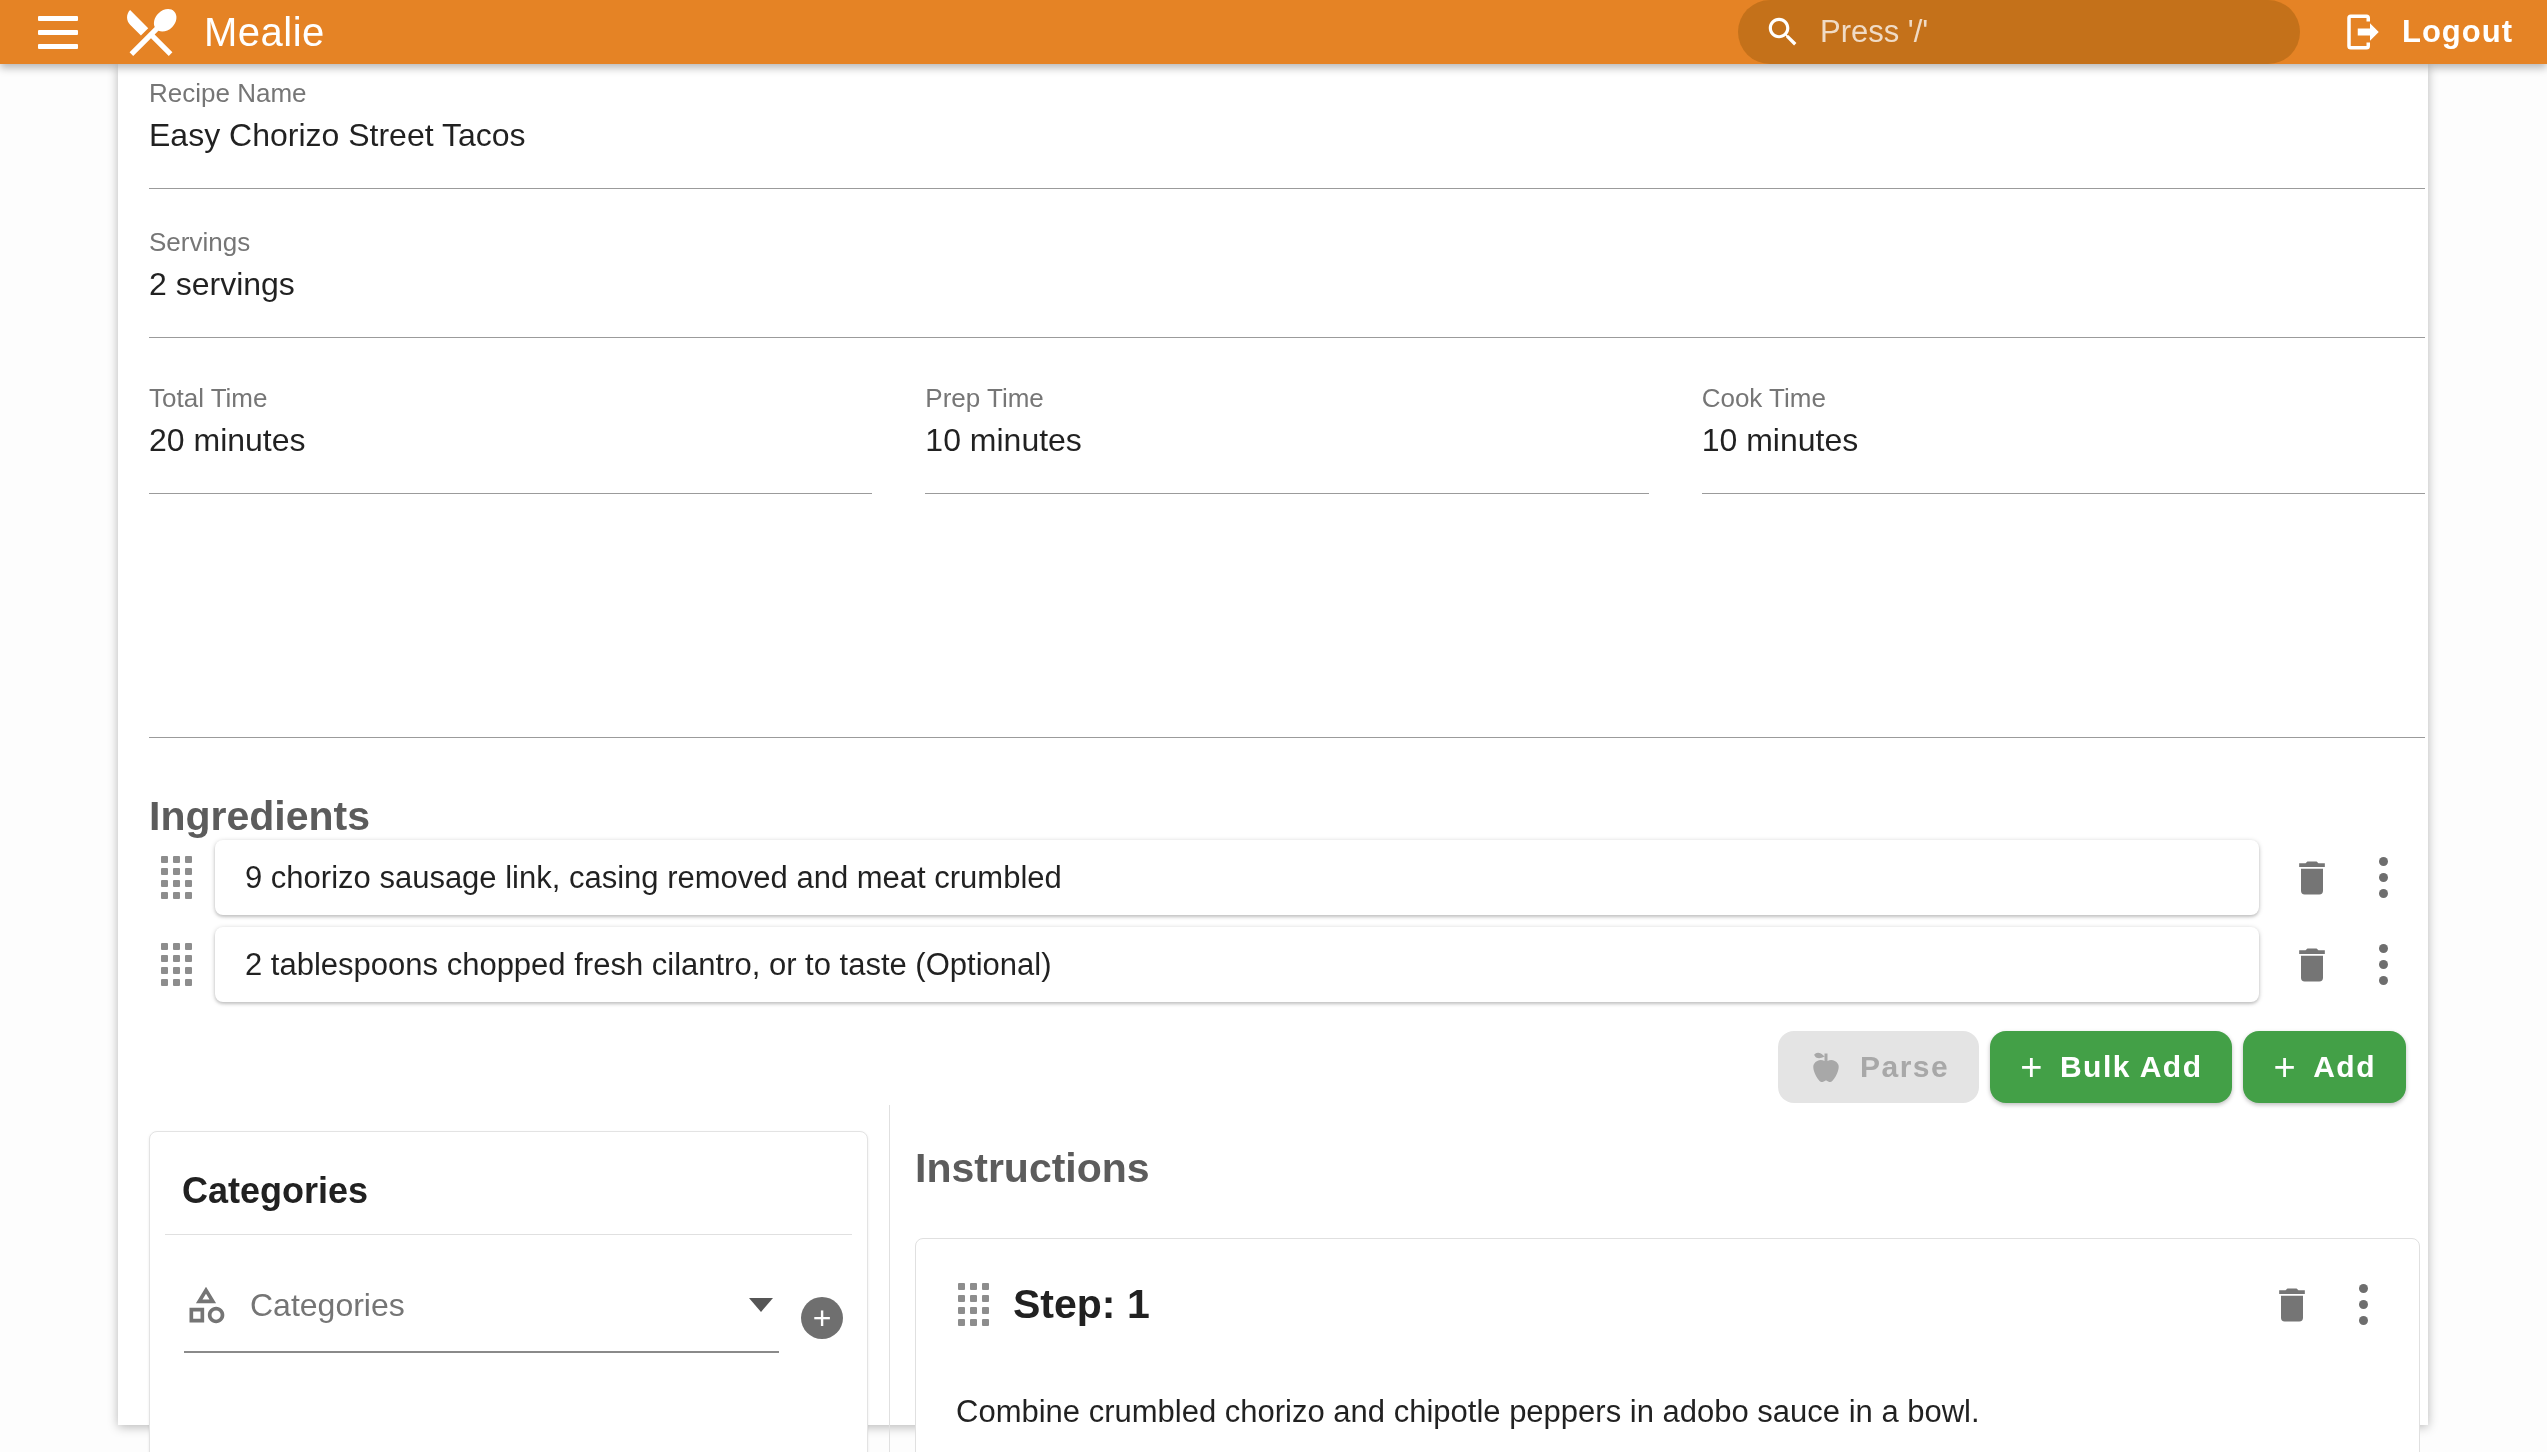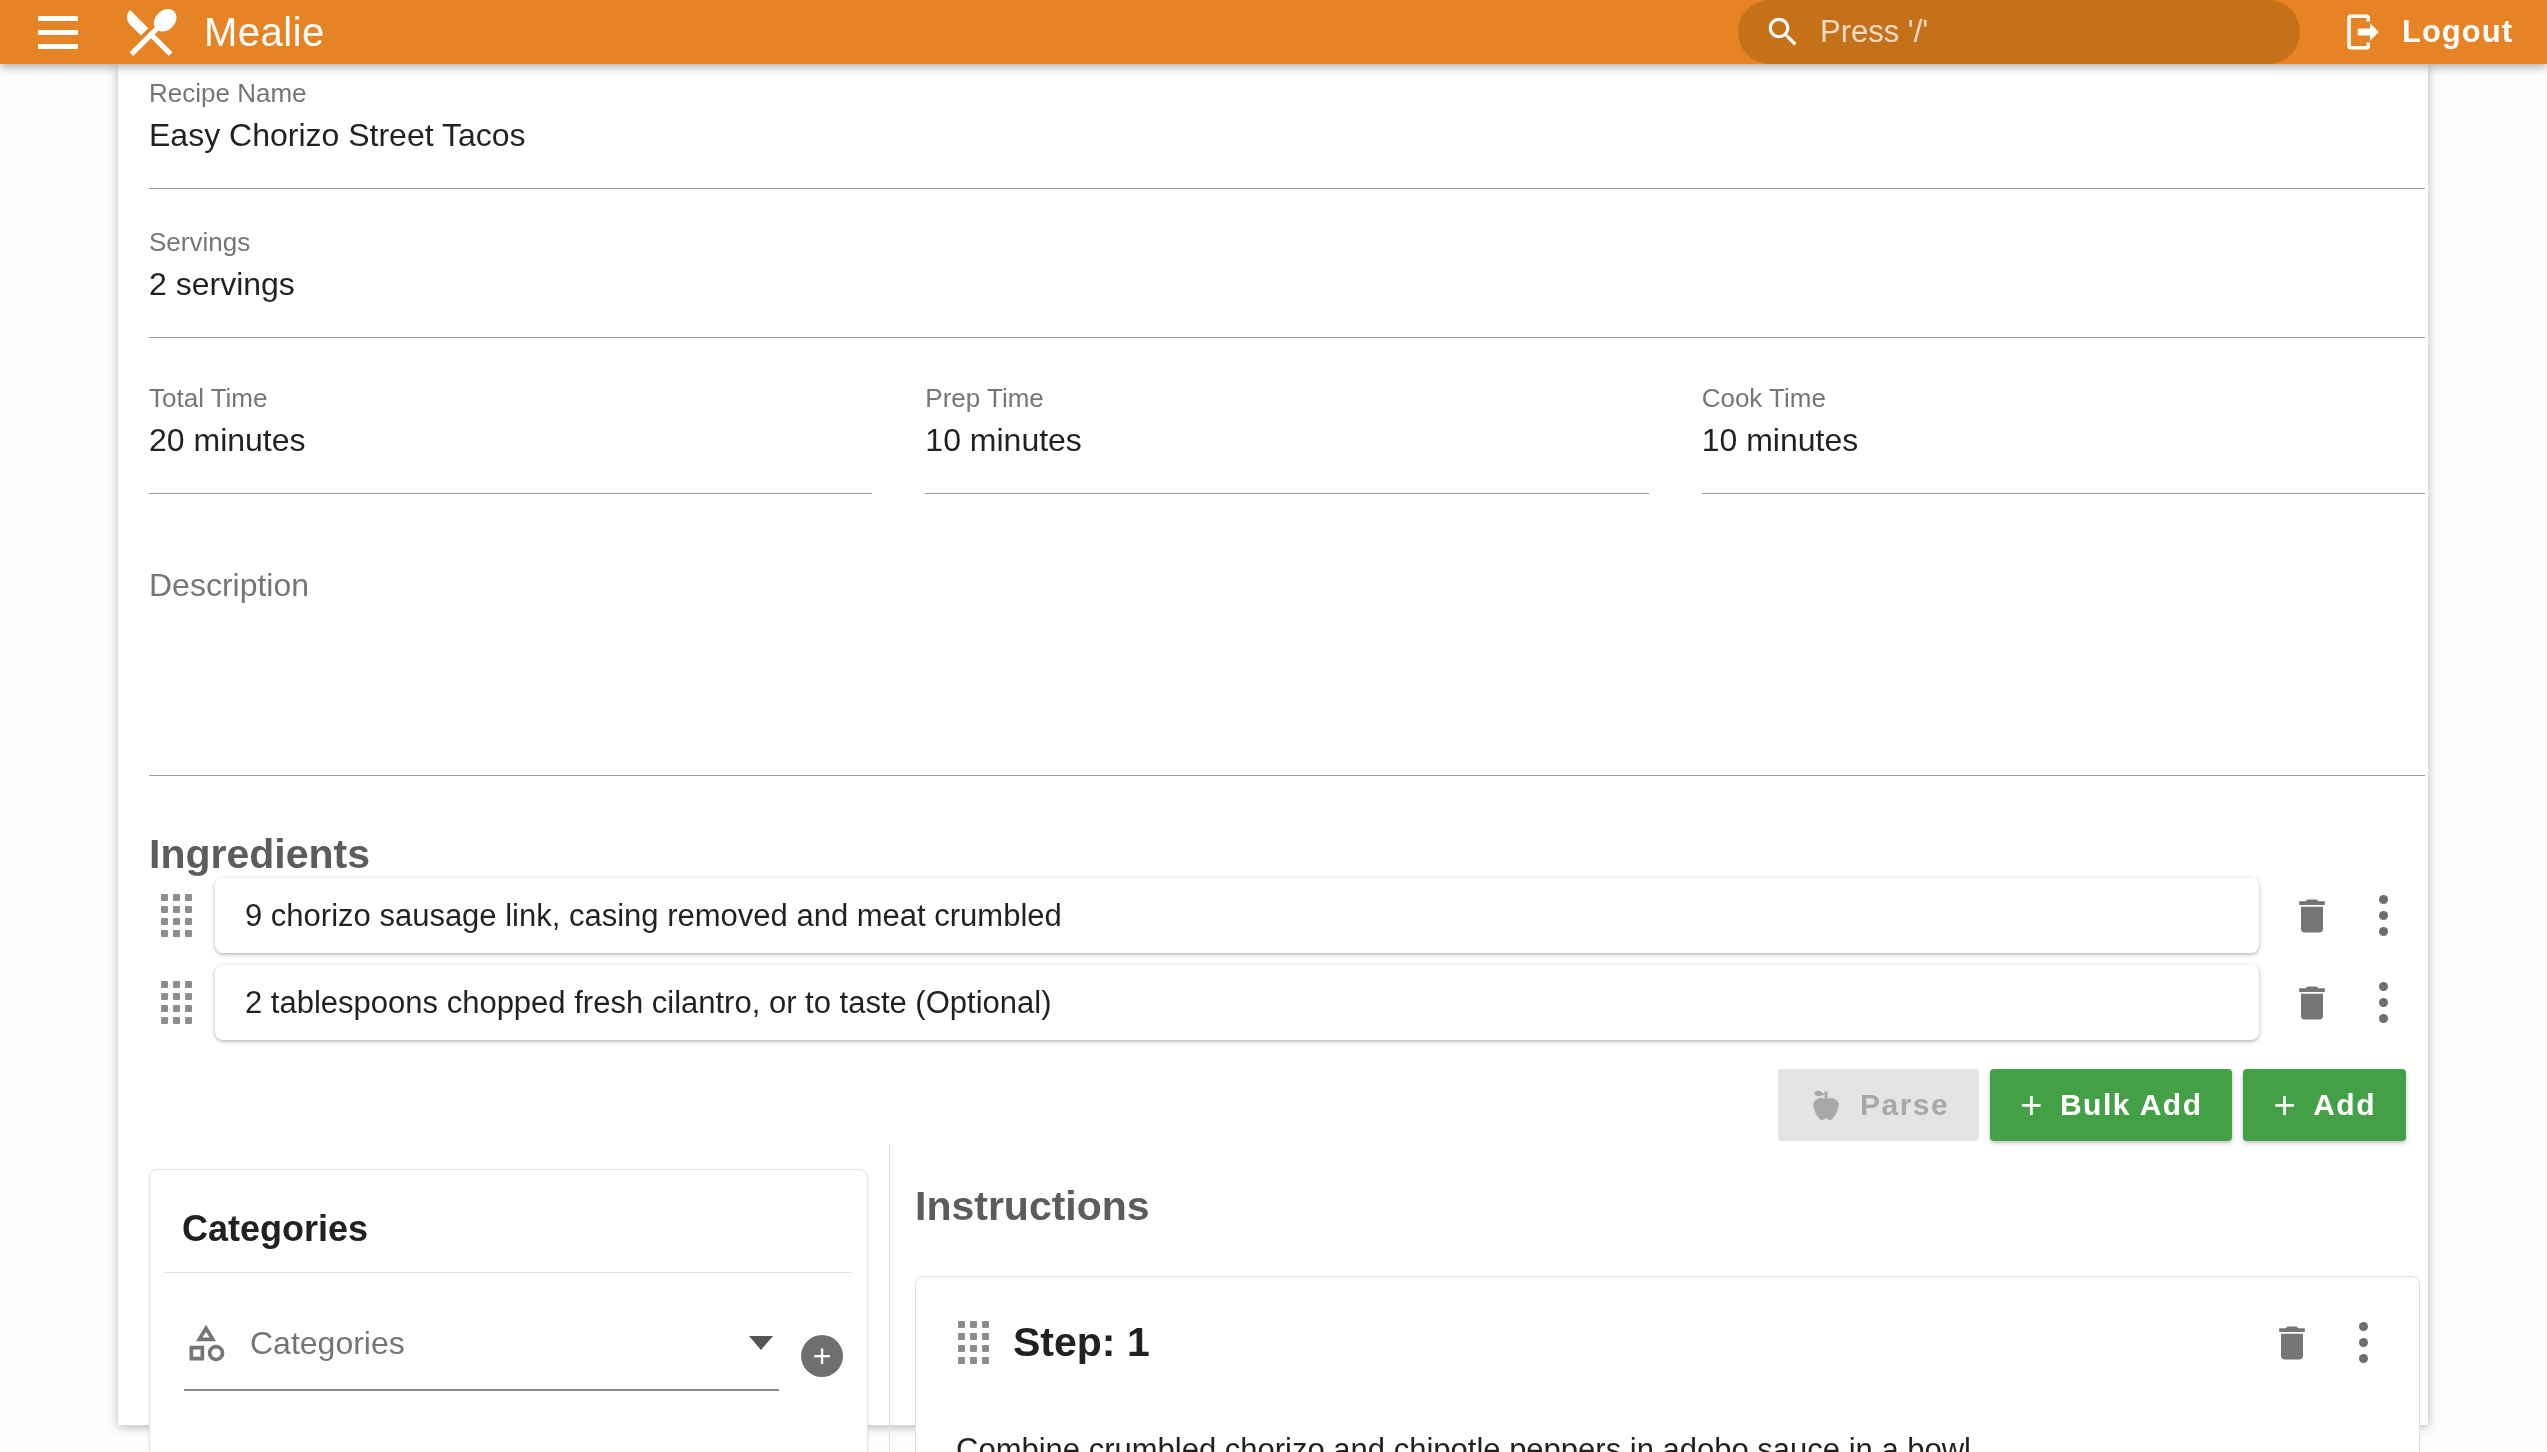--- a/index.html
+++ b/index.html
@@ -55,21 +55,21 @@
     display:flex; align-items:center; padding:0 30px; font-size:31px; color:rgba(0,0,0,.87); }
   .icon-btn { flex:none; cursor:pointer; display:flex; align-items:center; justify-content:center; }
   .trash-btn { margin-left:30px; width:46px; height:46px; }
   .trash-btn svg { width:44px; height:44px; fill:#757575; }
   .kebab-btn { margin-left:28px; width:40px; height:46px; flex-direction:column; gap:7px; }
   .kebab-btn i { width:9px; height:9px; border-radius:50%; background:#6e6e6e; }
 
   
   .btn-row { display:flex; justify-content:flex-end; align-items:center; gap:11px;
     margin:29px 19px 0 0; }
-  .btn { height:72px; border-radius:4px; display:flex; align-items:center;
+  .btn { height:72px; border-radius:16px; display:flex; align-items:center;
     padding:0 30px; font-size:30px; font-weight:bold; letter-spacing:1.5px; cursor:pointer; }
   .btn svg { width:36px; height:36px; margin-right:16px; }
   .btn .plus { font-size:38px; font-weight:normal; margin-right:16px; line-height:36px; }
   .btn-disabled { background:#e4e4e4; color:#a8a8a8; cursor:default; }
   .btn-disabled svg { fill:#a8a8a8; }
   .btn-green { background:#43A047; color:#fff; box-shadow:0 2px 4px rgba(0,0,0,.25); }
 
   
   .columns { display:flex; margin-top:2px; height:100%; }
   .col-left { width:741px; flex:none; border-right:1px solid #e0e0e0; padding-right:21px; }
@@ -147,21 +147,20 @@
       <div class="label">Prep Time</div>
       <div class="value">10 minutes</div>
     </div>
     <div class="field pad">
       <div class="label">Cook Time</div>
       <div class="value">10 minutes</div>
     </div>
   </div>
 
   <div class="field f-desc">
-    <div class="label" style="font-size:32px; line-height:38px;">Description</div>
     <div class="desc-space"></div>
   </div>
 
   <div class="section-title ing-title">Ingredients</div>
 
   <div class="ing-row">
     <div class="drag-handle">
       <i></i>
           <i></i>
           <i></i>

